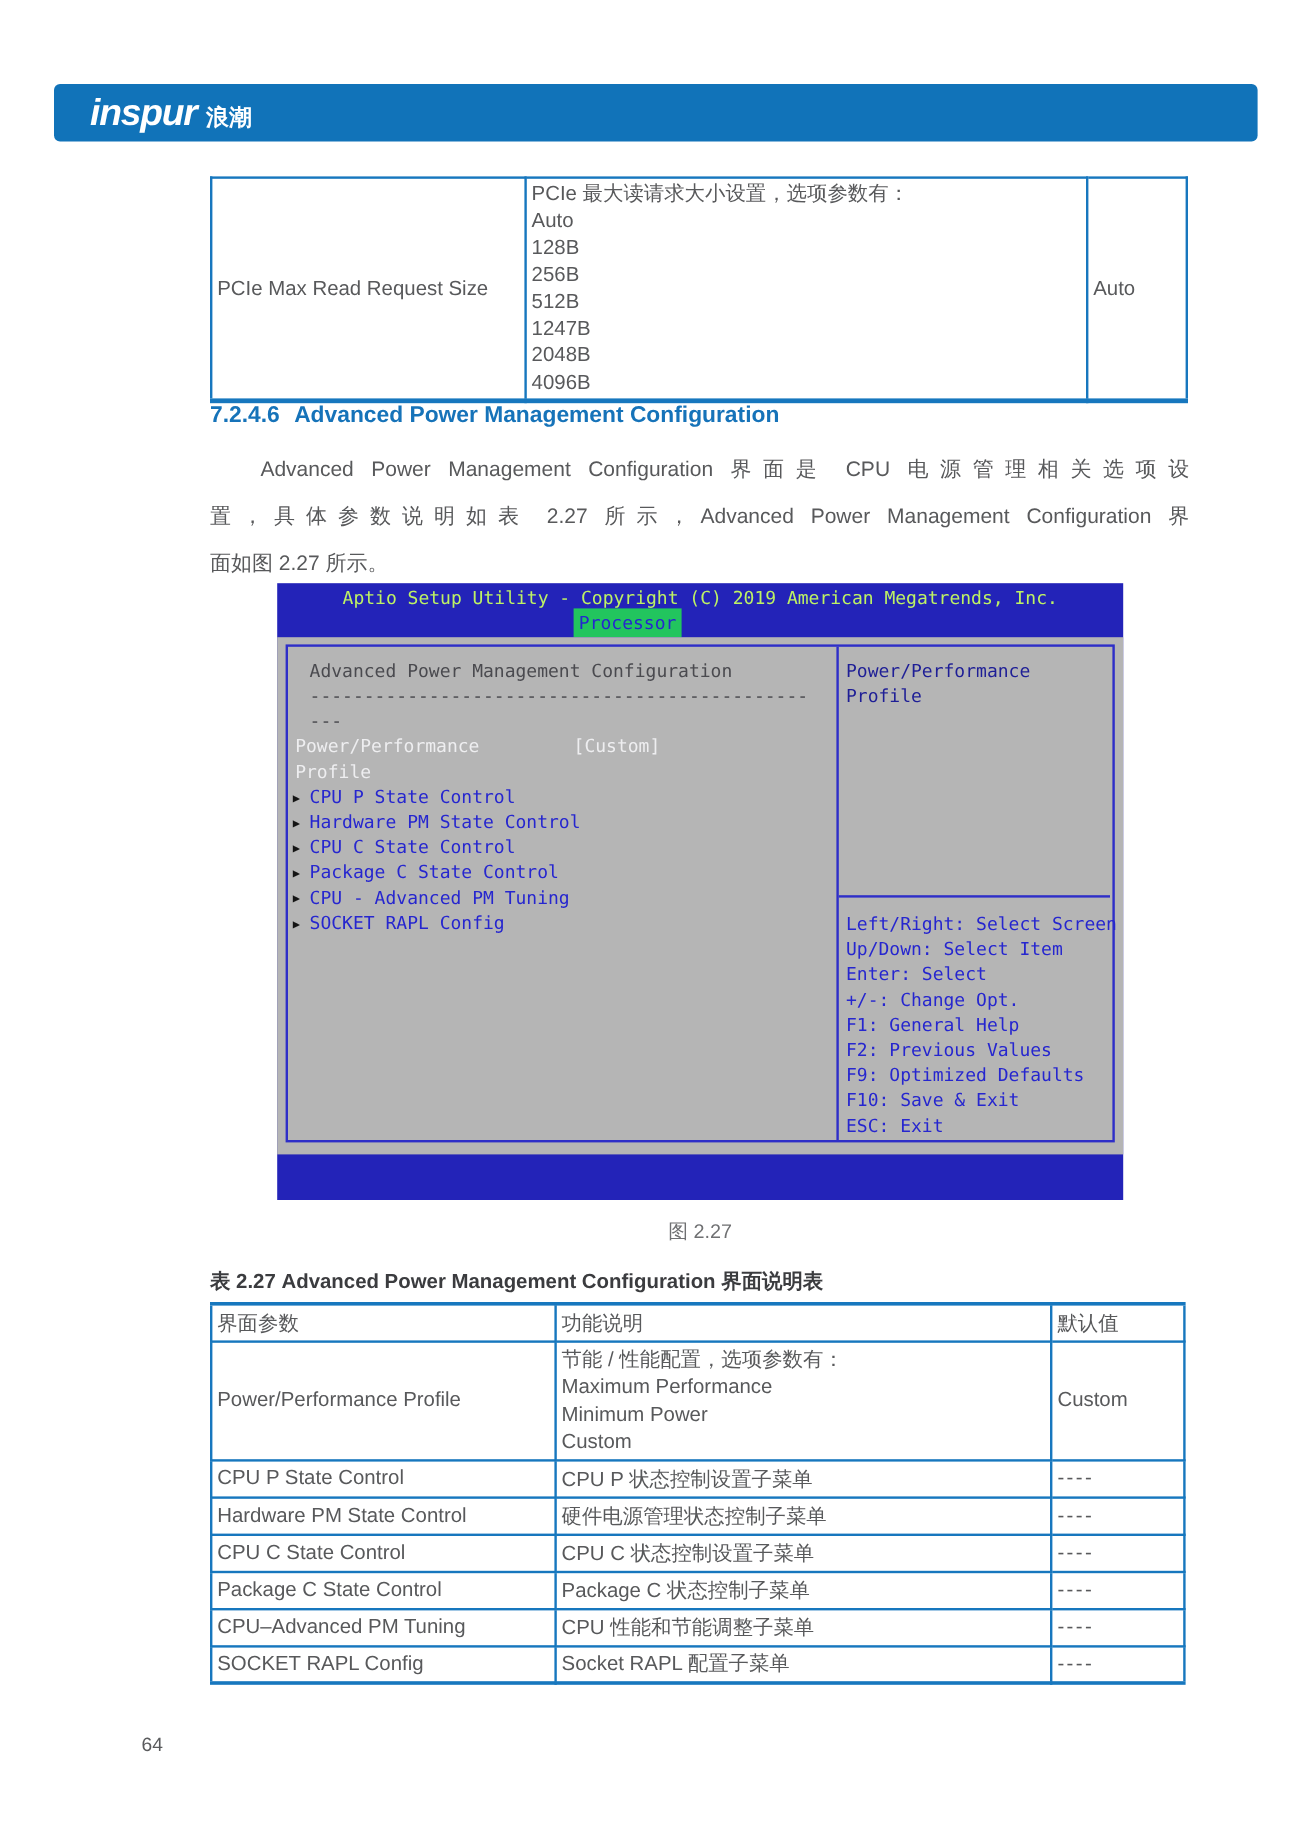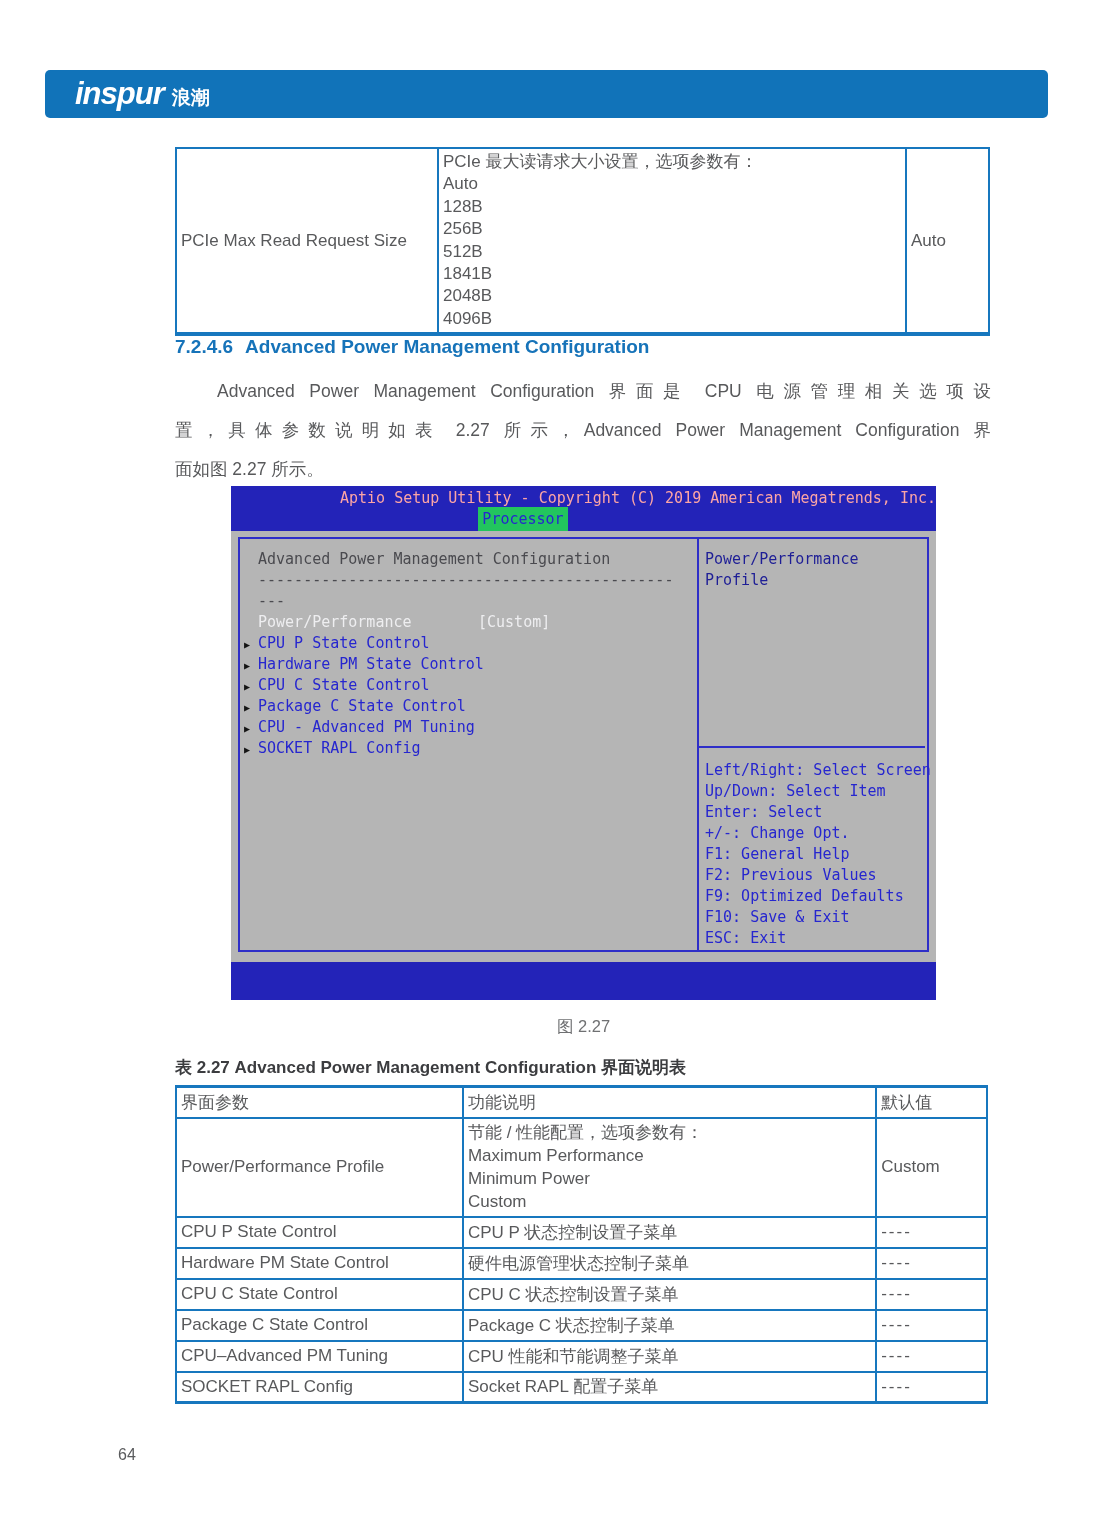--- a/index.html
+++ b/index.html
@@ -31,32 +31,32 @@
   .section-heading .num { margin-right:12px; }
   .para { position:absolute; left:175px; top:372px; width:816px; font-size:17.5px;
     color:#58595b; line-height:39px; }
   .para .l1 { text-indent:42px; }
   .para .just { text-align:justify; text-align-last:justify; }
 
   
   .bios { position:absolute; left:231px; top:486px; width:705px; height:514px;
     background:#2323b8; font-family:"DejaVu Sans Mono","Liberation Mono",monospace;
     font-size:15px; }
-  .bios-title { position:absolute; top:3px; left:0; width:100%; text-align:right;
-    color:#fca5a5; }
+  .bios-title { position:absolute; top:3px; left:0; width:100%; text-align:center;
+    color:#bef264; }
   .bios-tab { position:absolute; top:21px; left:247px; width:90px; height:24px;
     background:#22c55e; color:#2626cf; text-align:center; line-height:24px; }
   .bios-grey { position:absolute; top:45px; left:0; right:0; height:431px; background:#b5b5b5; }
   .bios-panel { position:absolute; left:7px; right:7px; top:6px; height:415px;
     border:2px solid #2e2ec8; }
   .panel-divider { position:absolute; left:457px; top:0; bottom:0; width:0;
     border-left:2px solid #2e2ec8; }
   .panel-left { position:absolute; left:0; top:10px; width:457px; line-height:21px; }
   .p-title, .p-dash { padding-left:18px; color:#4a4a4f; }
-  .p-sel { padding-left:18px; color:#eeeef0; position:relative; }
+  .p-sel { padding-left:6px; color:#eeeef0; position:relative; }
   .p-sel .val { position:absolute; left:238px; top:0; }
   .menu-line { padding-left:18px; color:#2626cf; position:relative; }
   .menu-line .arrow { position:absolute; left:4px; top:1px; color:#141414; font-size:10px; }
   .panel-right { position:absolute; left:459px; right:0; top:10px; padding-left:6px;
     line-height:21px; }
   .help-title { color:#1e1e96; width:215px; }
   .help-divider { position:absolute; left:459px; right:2px; top:207px;
     border-top:2px solid #2e2ec8; }
   .keys { position:absolute; left:465px; top:221px; line-height:21px; color:#2626cf;
     white-space:nowrap; }
@@ -97,21 +97,21 @@
     <tbody>
         <tr>
       <td class="c1">PCIe Max Read Request Size</td>
       <td class="c2">
         <div class="desc-lines">
           <div>PCIe 最大读请求大小设置，选项参数有：</div>
           <div>Auto</div>
           <div>128B</div>
           <div>256B</div>
           <div>512B</div>
-          <div>1841B</div>
+          <div>1247B</div>
           <div>2048B</div>
           <div>4096B</div>
         </div>
       </td>
       <td class="c3">Auto</td>
     </tr>
   </tbody>
     </table>
 </div>
 
@@ -133,20 +133,21 @@
       <div class="panel-divider"></div>
 
       <div class="panel-left">
         <div class="p-title">Advanced Power Management Configuration</div>
         <div class="p-dash">----------------------------------------------</div>
         <div class="p-dash">---</div>
         <div class="p-sel">
           <span>Power/Performance</span>
           <span class="val">[Custom]</span>
         </div>
+        <div class="p-sel">Profile</div>
         <div class="menu-line"><span class="arrow">▶</span><span>CPU P State Control</span></div>
         <div class="menu-line"><span class="arrow">▶</span><span>Hardware PM State Control</span></div>
         <div class="menu-line"><span class="arrow">▶</span><span>CPU C State Control</span></div>
         <div class="menu-line"><span class="arrow">▶</span><span>Package C State Control</span></div>
         <div class="menu-line"><span class="arrow">▶</span><span>CPU - Advanced PM Tuning</span></div>
         <div class="menu-line"><span class="arrow">▶</span><span>SOCKET RAPL Config</span></div>
       </div>
 
       <div class="panel-right">
         <div class="help-title">Power/Performance Profile</div>

